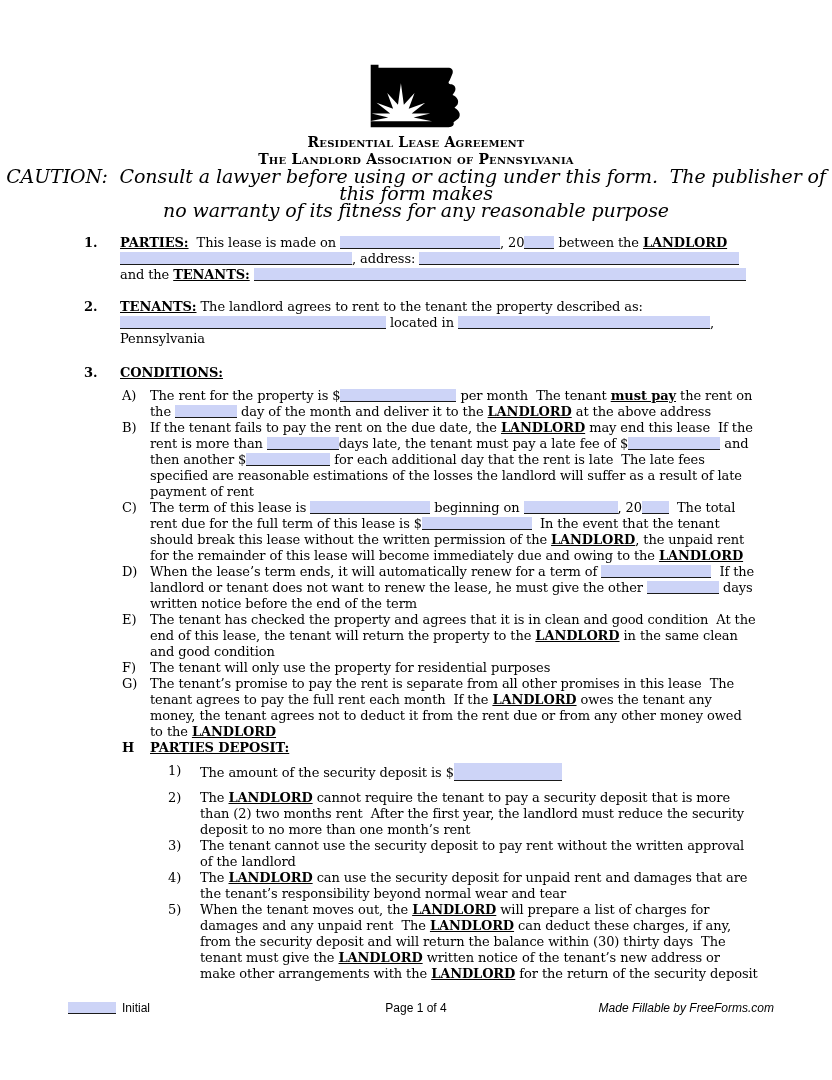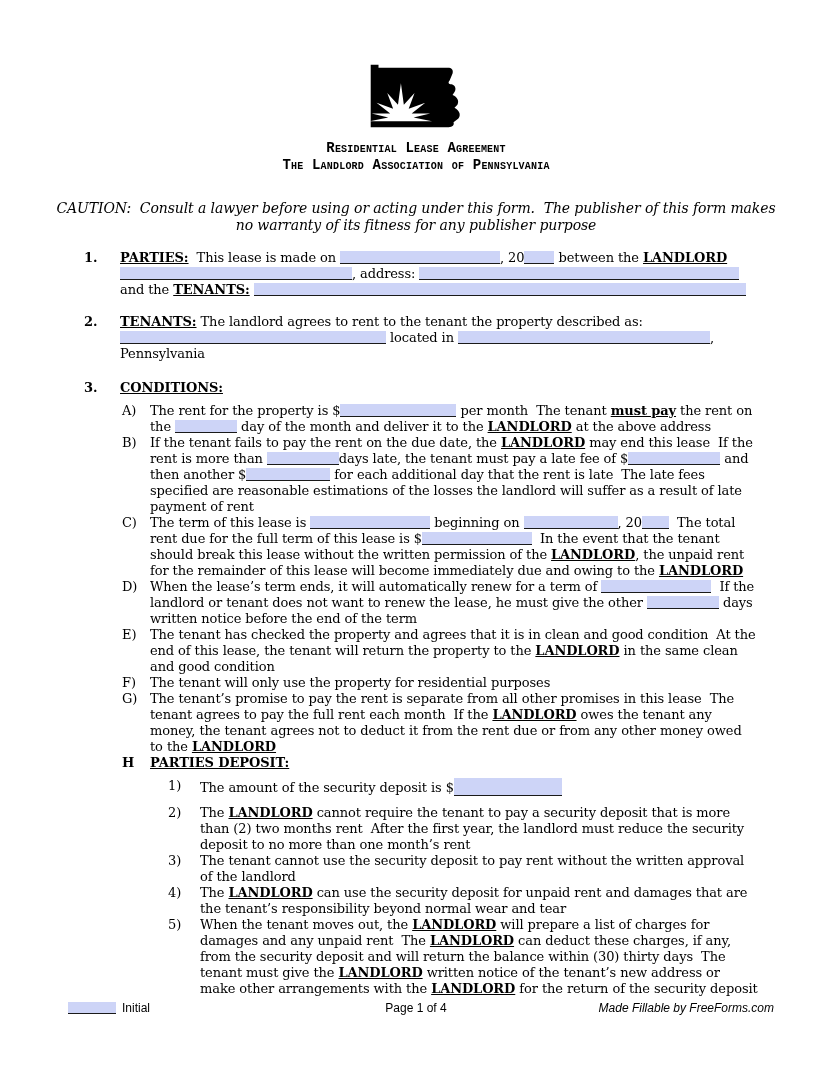--- a/index.html
+++ b/index.html
@@ -10,28 +10,28 @@
     margin:0 auto;
     background:var(--page-bg,#fff);
     color:var(--text-color,#000);
     font-family:"DejaVu Serif","Liberation Serif",serif;
     font-size:13px; line-height:16px;
     letter-spacing:-0.1px;
     overflow:hidden;
   }
   .logo-wrap { padding-top:57px; text-align:center; height:134px; }
   .logo-wrap svg { display:inline-block; }
-  .title-block { margin-top:6px; text-align:center;font-family:Liberation Mono, monospace; }
+  .title-block { margin-top:0; text-align:center; }
   .title-line {
     font-weight:bold; font-variant:small-caps;
     font-size:14px; line-height:17px; letter-spacing:0.2px;
   }
   .caution {
-    margin-top:26px; text-align:center;
-    font-style:italic; font-size:14px; line-height:17px;
+    margin-top:0; text-align:center;
+    font-style:italic; font-size:19px; line-height:17px;
   }
   .doc { margin-top:16px; }
   .para { position:relative; padding-right:74px; }
   .num { position:absolute; top:0; }
   .kind-section { padding-left:120px; }
   .kind-section > .num { left:84px; font-weight:bold; }
   .kind-letter  { padding-left:150px; }
   .kind-letter  > .num { left:122px; }
   .kind-letter.numbold > .num { font-weight:bold; }
   .kind-sub     { padding-left:200px; }
@@ -74,21 +74,21 @@
     </svg>
   </div>
 
   <div class="title-block">
     <div class="title-line">Residential Lease Agreement</div>
     <div class="title-line">The Landlord Association of Pennsylvania</div>
   </div>
 
   <div class="caution">
     <div>CAUTION:&nbsp; Consult a lawyer before using or acting under this form.&nbsp; The publisher of this form makes</div>
-    <div>no warranty of its fitness for any publisher purpose</div>
+    <div>no warranty of its fitness for any reasonable purpose</div>
   </div>
 
   <div class="doc">
       <div class="para kind-section p-parties"><span class="num">1.</span><span><span class="b">PARTIES:</span><span>&nbsp; This lease is made on </span><span class="bl" style="width: 160px;"></span><span>, 20</span><span class="bl" style="width: 30px;"></span><span> between the </span><span class="b">LANDLORD</span><span> </span><span class="bl" style="width: 232px;"></span><span>, address: </span><span class="bl" style="width: 320px;"></span><span> and the </span><span class="b">TENANTS:</span><span> </span><span class="bl" style="width: 492px;"></span></span></div>
       <div class="para kind-section p-property"><span class="num">2.</span><span><span class="b">TENANTS:</span><span> The landlord agrees to rent to the tenant the property described as: </span><span class="bl" style="width: 266px;"></span><span> located in </span><span class="bl" style="width: 252px;"></span><span>, Pennsylvania</span></span></div>
       <div class="para kind-section p-conditions"><span class="num">3.</span><span><span class="b">CONDITIONS:</span></span></div>
       <div class="para kind-letter p-cond-a"><span class="num">A)</span><span><span>The rent for the property is $</span><span class="bl" style="width: 116px;"></span><span> per month&nbsp; The tenant </span><span class="b">must pay</span><span> the rent on the </span><span class="bl" style="width: 62px;"></span><span> day of the month and deliver it to the </span><span class="b">LANDLORD</span><span> at the above address</span></span></div>
       <div class="para kind-letter p-cond-b"><span class="num">B)</span><span><span>If the tenant fails to pay the rent on the due date, the </span><span class="b">LANDLORD</span><span> may end this lease&nbsp; If the rent is more than </span><span class="bl" style="width: 72px;"></span><span>days late, the tenant must pay a late fee of $</span><span class="bl" style="width: 92px;"></span><span> and then another $</span><span class="bl" style="width: 84px;"></span><span> for each additional day that the rent is late&nbsp; The late fees specified are reasonable estimations of the losses the landlord will suffer as a result of late payment of rent</span></span></div>
       <div class="para kind-letter p-cond-c"><span class="num">C)</span><span><span>The term of this lease is </span><span class="bl" style="width: 120px;"></span><span> beginning on </span><span class="bl" style="width: 94px;"></span><span>, 20</span><span class="bl" style="width: 27px;"></span><span>&nbsp; The total rent due for the full term of this lease is $</span><span class="bl" style="width: 110px;"></span><span>&nbsp; In the event that the tenant should break this lease without the written permission of the </span><span class="b">LANDLORD</span><span>, the unpaid rent for the remainder of this lease will become immediately due and owing to the </span><span class="b">LANDLORD</span></span></div>
       <div class="para kind-letter p-cond-d"><span class="num">D)</span><span><span>When the lease’s term ends, it will automatically renew for a term of </span><span class="bl" style="width: 110px;"></span><span>&nbsp; If the landlord or tenant does not want to renew the lease, he must give the other </span><span class="bl" style="width: 72px;"></span><span> days written notice before the end of the term</span></span></div>

